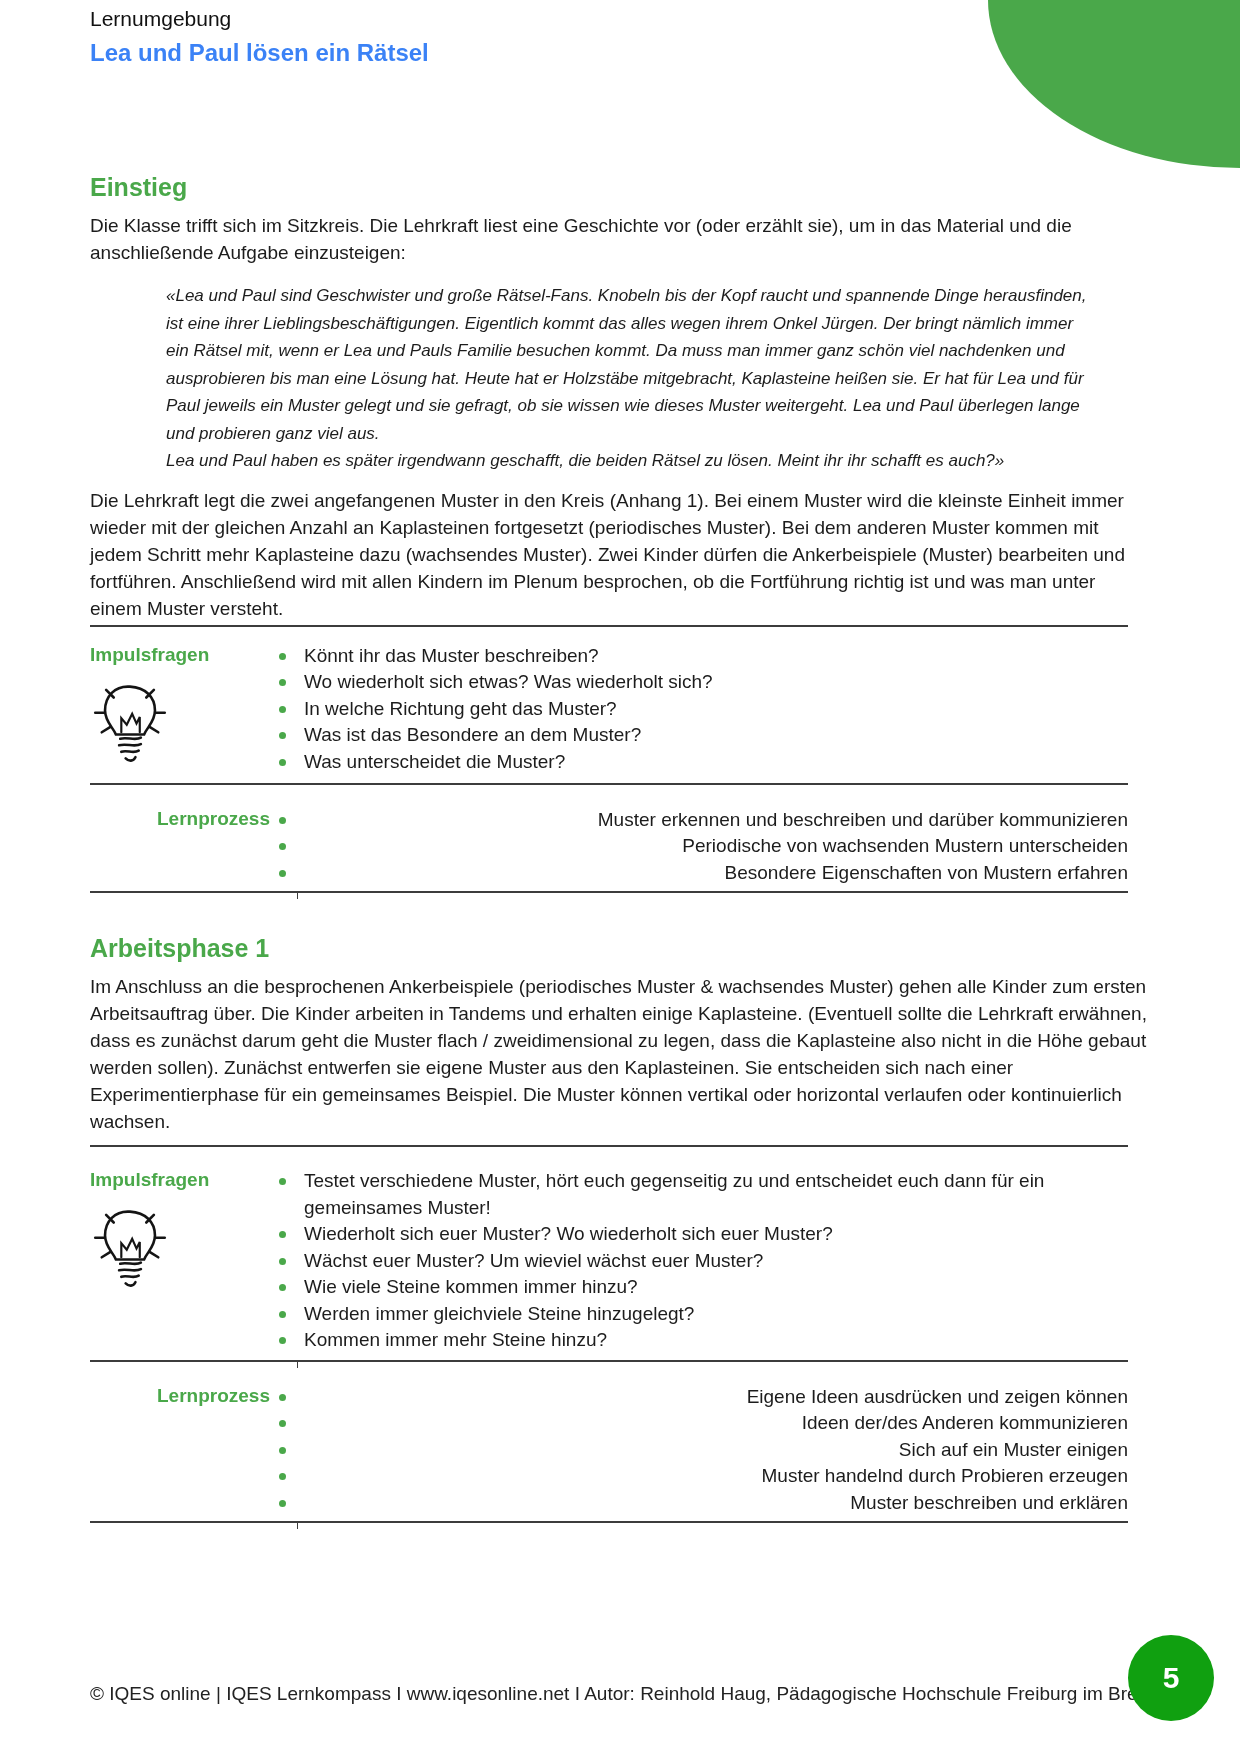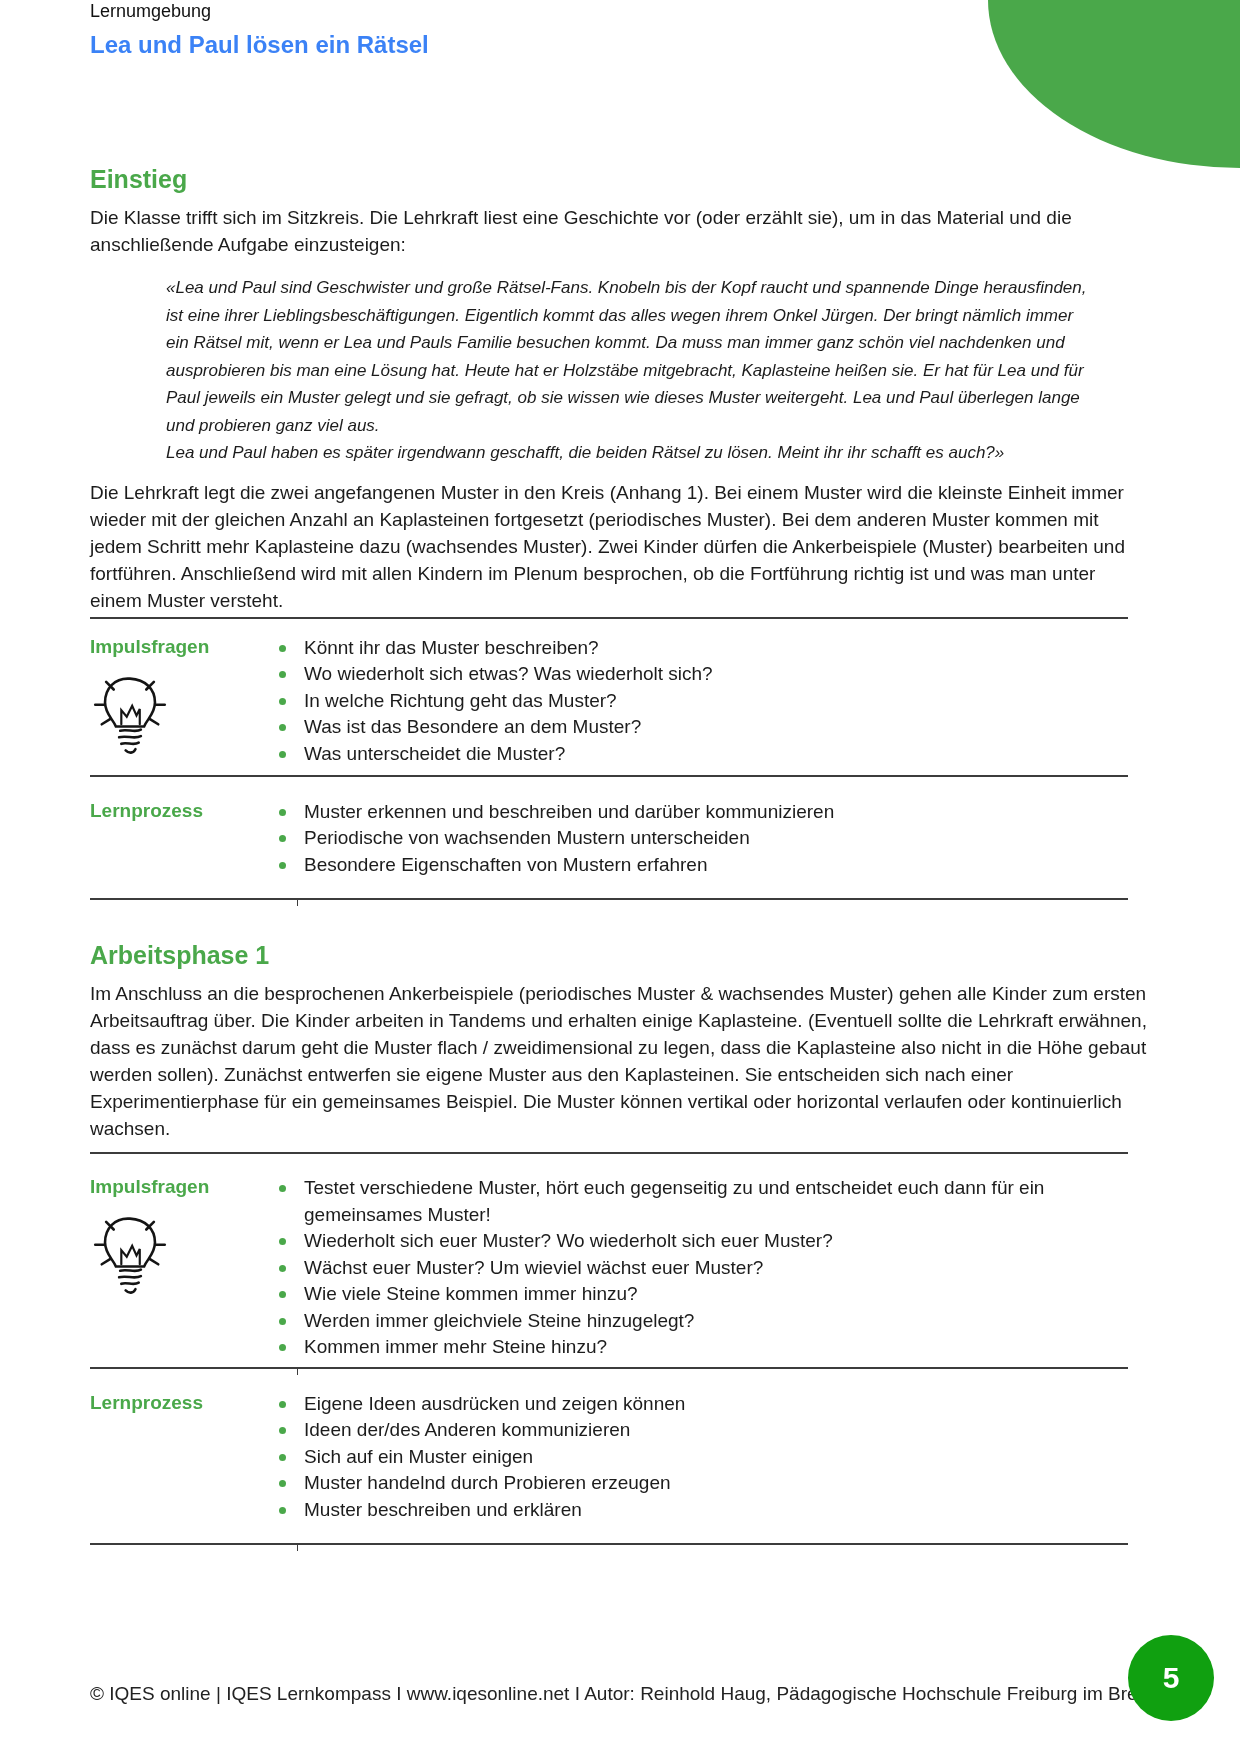--- a/index.html
+++ b/index.html
@@ -14,21 +14,21 @@
   }
   .corner-blob {
     position: absolute;
     top: 0; right: 0;
     width: 252px; height: 168px;
     background: #4AA84A;
     border-bottom-left-radius: 100% 100%;
   }
   .content { position: relative; padding: 0 90px; width: 1060px; }
 
-  .eyebrow { font-size: 18px; line-height: 22px; color: #111; }
+  .eyebrow { font-size: 21px; line-height: 22px; color: #111; margin-top: 8px; }
   h1.doc-title {
     margin: 4px 0 0 0;
     font-size: 24px; line-height: 38px;
     font-weight: bold; color: #3b82f6;
   }
   h2.section { margin: 0; font-size: 25px; line-height: 30px; font-weight: bold; color: #4AA84A; }
   h2.first { margin-top: 100px; }
   h2.later { margin-top: 40px; }
 
   p.body { margin: 10px 0 0 0; font-size: 19px; line-height: 27px; }
@@ -53,21 +53,21 @@
     content: "";
     position: absolute;
     left: 207px; top: 0;
     width: 1px; height: 6px;
     background: #3C3C3C;
   }
 
   .trow { display: flex; width: 1038px; }
   .row-impuls { padding: 16px 0 4px 0; }
   .row-impuls2 { padding: 21px 0 6px 0; }
-  .row-lern { padding: 22px 0 20px 0; }
+  .row-lern { padding: 22px 0 5px 0; text-align: right; }
   .label-col { width: 180px; flex: none; }
   .tlabel { font-size: 19px; line-height: 24px; font-weight: bold; color: #4AA84A; }
   .bulb { margin: 12px 0 0 2px; display: block; }
 
   ul.bullets { list-style: none; margin: 0; padding: 0; flex: 1; font-size: 19px; }
   ul.bullets li { position: relative; padding-left: 34px; line-height: 26.5px; }
   ul.bullets li::before {
     content: "";
     position: absolute;
     left: 9px; top: 10px;

